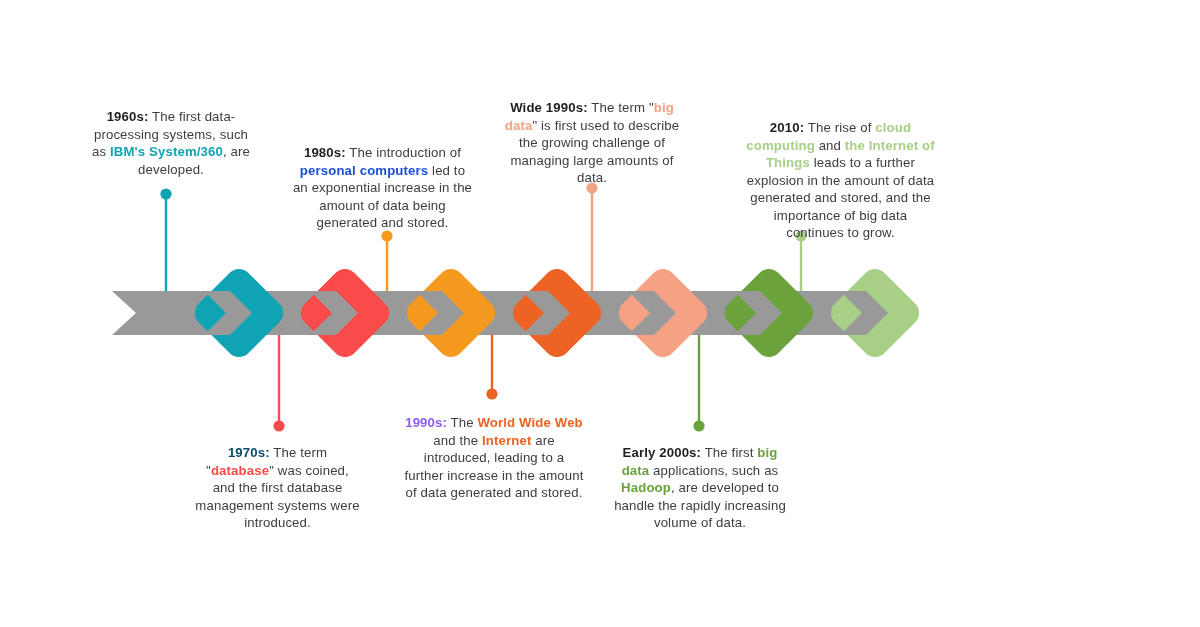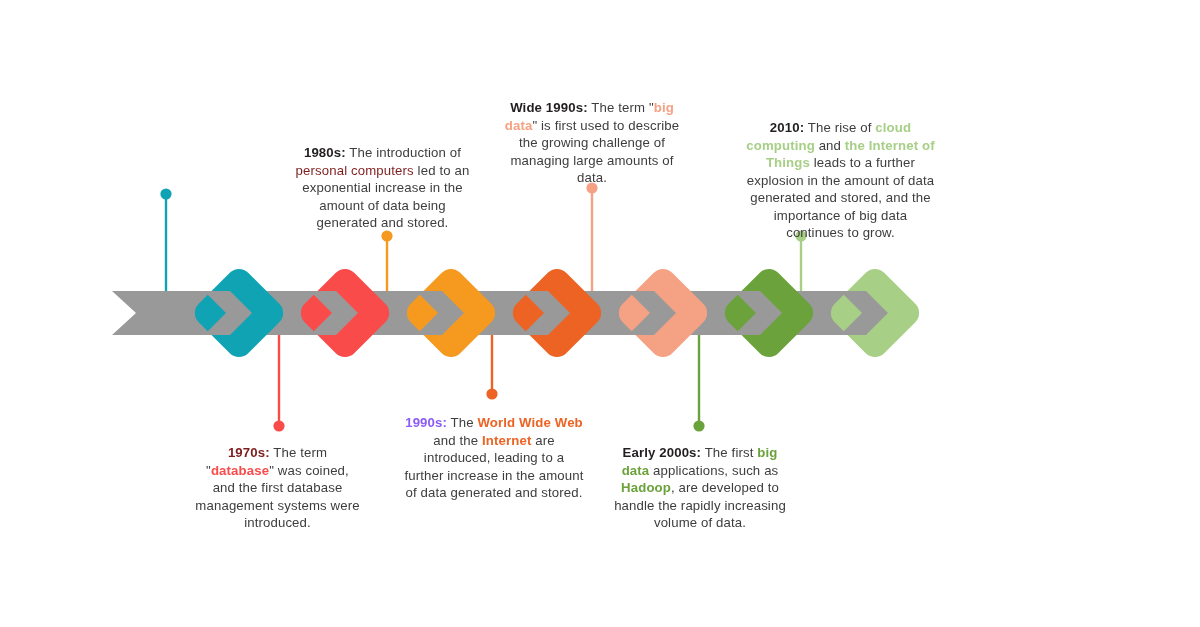--- a/index.html
+++ b/index.html
@@ -102,27 +102,30 @@
       <path d="M 204 291 L 226 313 L 204 335 L 230 335 L 252 313 L 230 291 Z"></path>
       <path d="M 310 291 L 332 313 L 310 335 L 336 335 L 358 313 L 336 291 Z"></path>
       <path d="M 416 291 L 438 313 L 416 335 L 442 335 L 464 313 L 442 291 Z"></path>
       <path d="M 522 291 L 544 313 L 522 335 L 548 335 L 570 313 L 548 291 Z"></path>
       <path d="M 628 291 L 650 313 L 628 335 L 654 335 L 676 313 L 654 291 Z"></path>
       <path d="M 734 291 L 756 313 L 734 335 L 760 335 L 782 313 L 760 291 Z"></path>
       <path d="M 840 291 L 862 313 L 840 335 L 866 335 L 888 313 L 866 291 Z"></path>
     </g>
   </svg>
 
+  <div class="note" style="left:86px; top:108px; width:170px;">
+    <span><span style="font-weight: bold; color: rgb(35, 31, 32);">1960s:</span><span> The first data-processing systems, such as </span><span style="font-weight: bold; color: rgb(16, 163, 180);">IBM's System/360</span><span>, are developed.</span></span>
+  </div>
 
   <div class="note" style="left:195px; top:444px; width:165px;">
-    <span><span style="font-weight: bold; color: #7f1d1d; text-align: center;">1970s:</span><span> The term "</span><span style="font-weight: bold; color: rgb(250, 75, 75);">database</span><span>" was coined, and the first database management systems were introduced.</span></span>
+    <span><span style="font-weight: bold; color: #0c4a6e; text-align: center;">1970s:</span><span> The term "</span><span style="font-weight: bold; color: rgb(250, 75, 75);">database</span><span>" was coined, and the first database management systems were introduced.</span></span>
   </div>
 
   <div class="note" style="left:291px; top:144px; width:183px;">
-    <span><span style="font-weight: bold; color: rgb(35, 31, 32);">1980s:</span><span> The introduction of </span><span style="font-weight: normal; color: #7f1d1d; text-align: center;">personal computers</span><span> led to an exponential increase in the amount of data being generated and stored.</span></span>
+    <span><span style="font-weight: bold; color: rgb(35, 31, 32);">1980s:</span><span> The introduction of </span><span style="font-weight: bold; color: #1d4ed8; text-align: center;">personal computers</span><span> led to an exponential increase in the amount of data being generated and stored.</span></span>
   </div>
 
   <div class="note" style="left:404px; top:414px; width:180px;">
     <span><span style="font-weight: bold; color: #8b5cf6;">1990s:</span><span> The </span><span style="font-weight: bold; color: rgb(236, 99, 35);">World Wide Web</span><span> and the </span><span style="font-weight: bold; color: rgb(236, 99, 35);">Internet</span><span> are introduced, leading to a further increase in the amount of data generated and stored.</span></span>
   </div>
 
   <div class="note" style="left:497px; top:99px; width:190px;">
     <span><span style="font-weight: bold; color: rgb(35, 31, 32);">Wide 1990s:</span><span> The term "</span><span style="font-weight: bold; color: rgb(245, 161, 131);">big data</span><span>" is first used to describe the growing challenge of managing large amounts of data.</span></span>
   </div>
 

